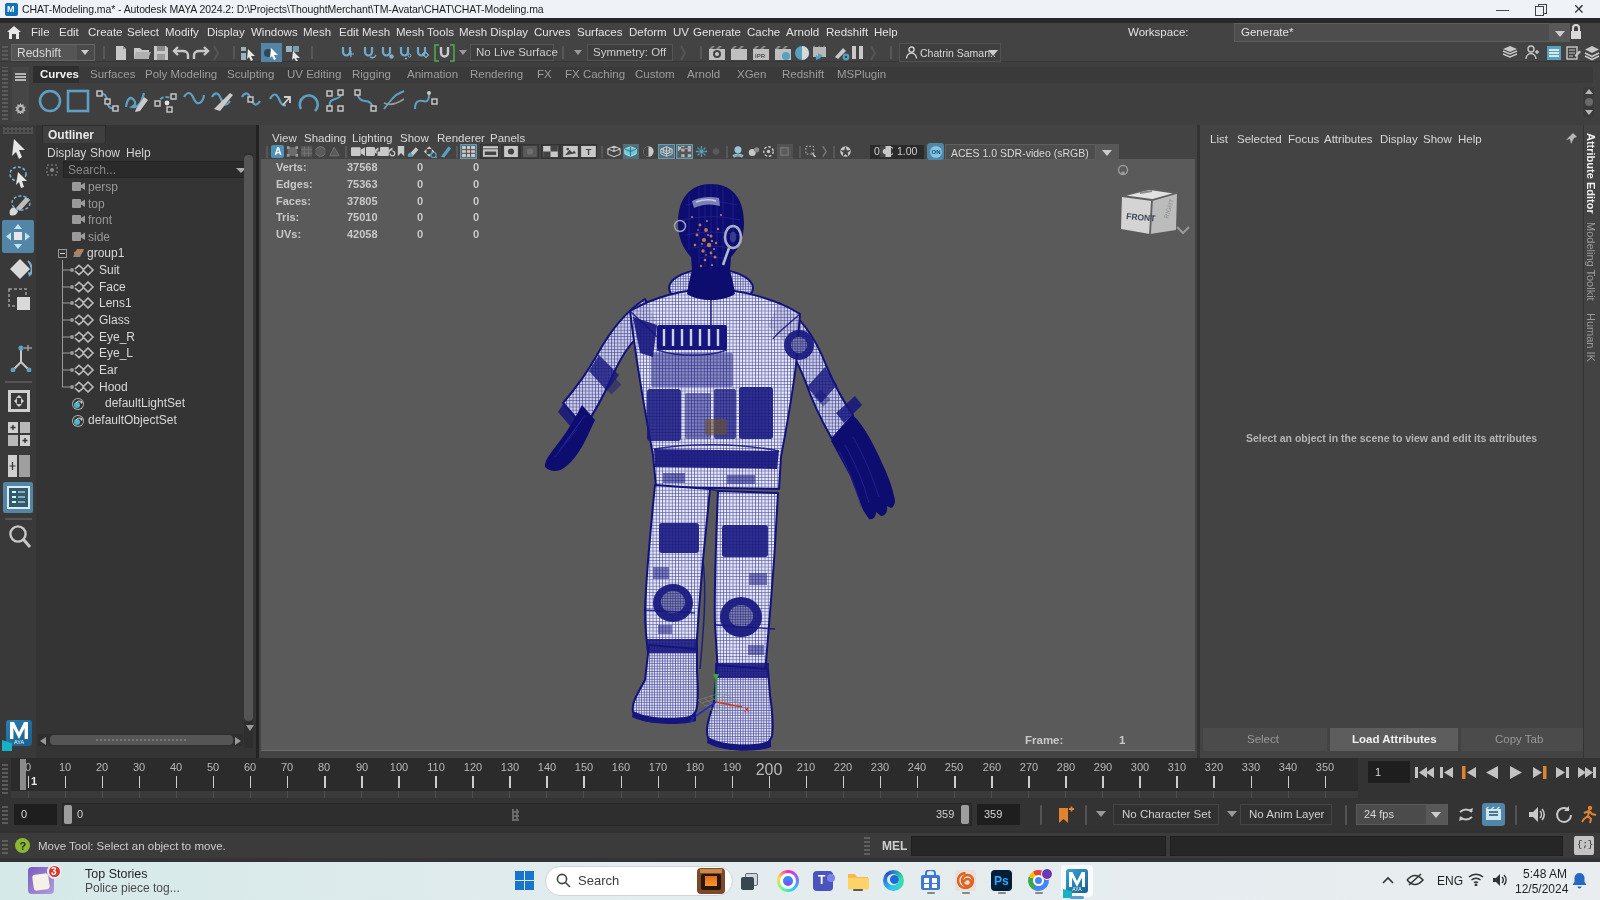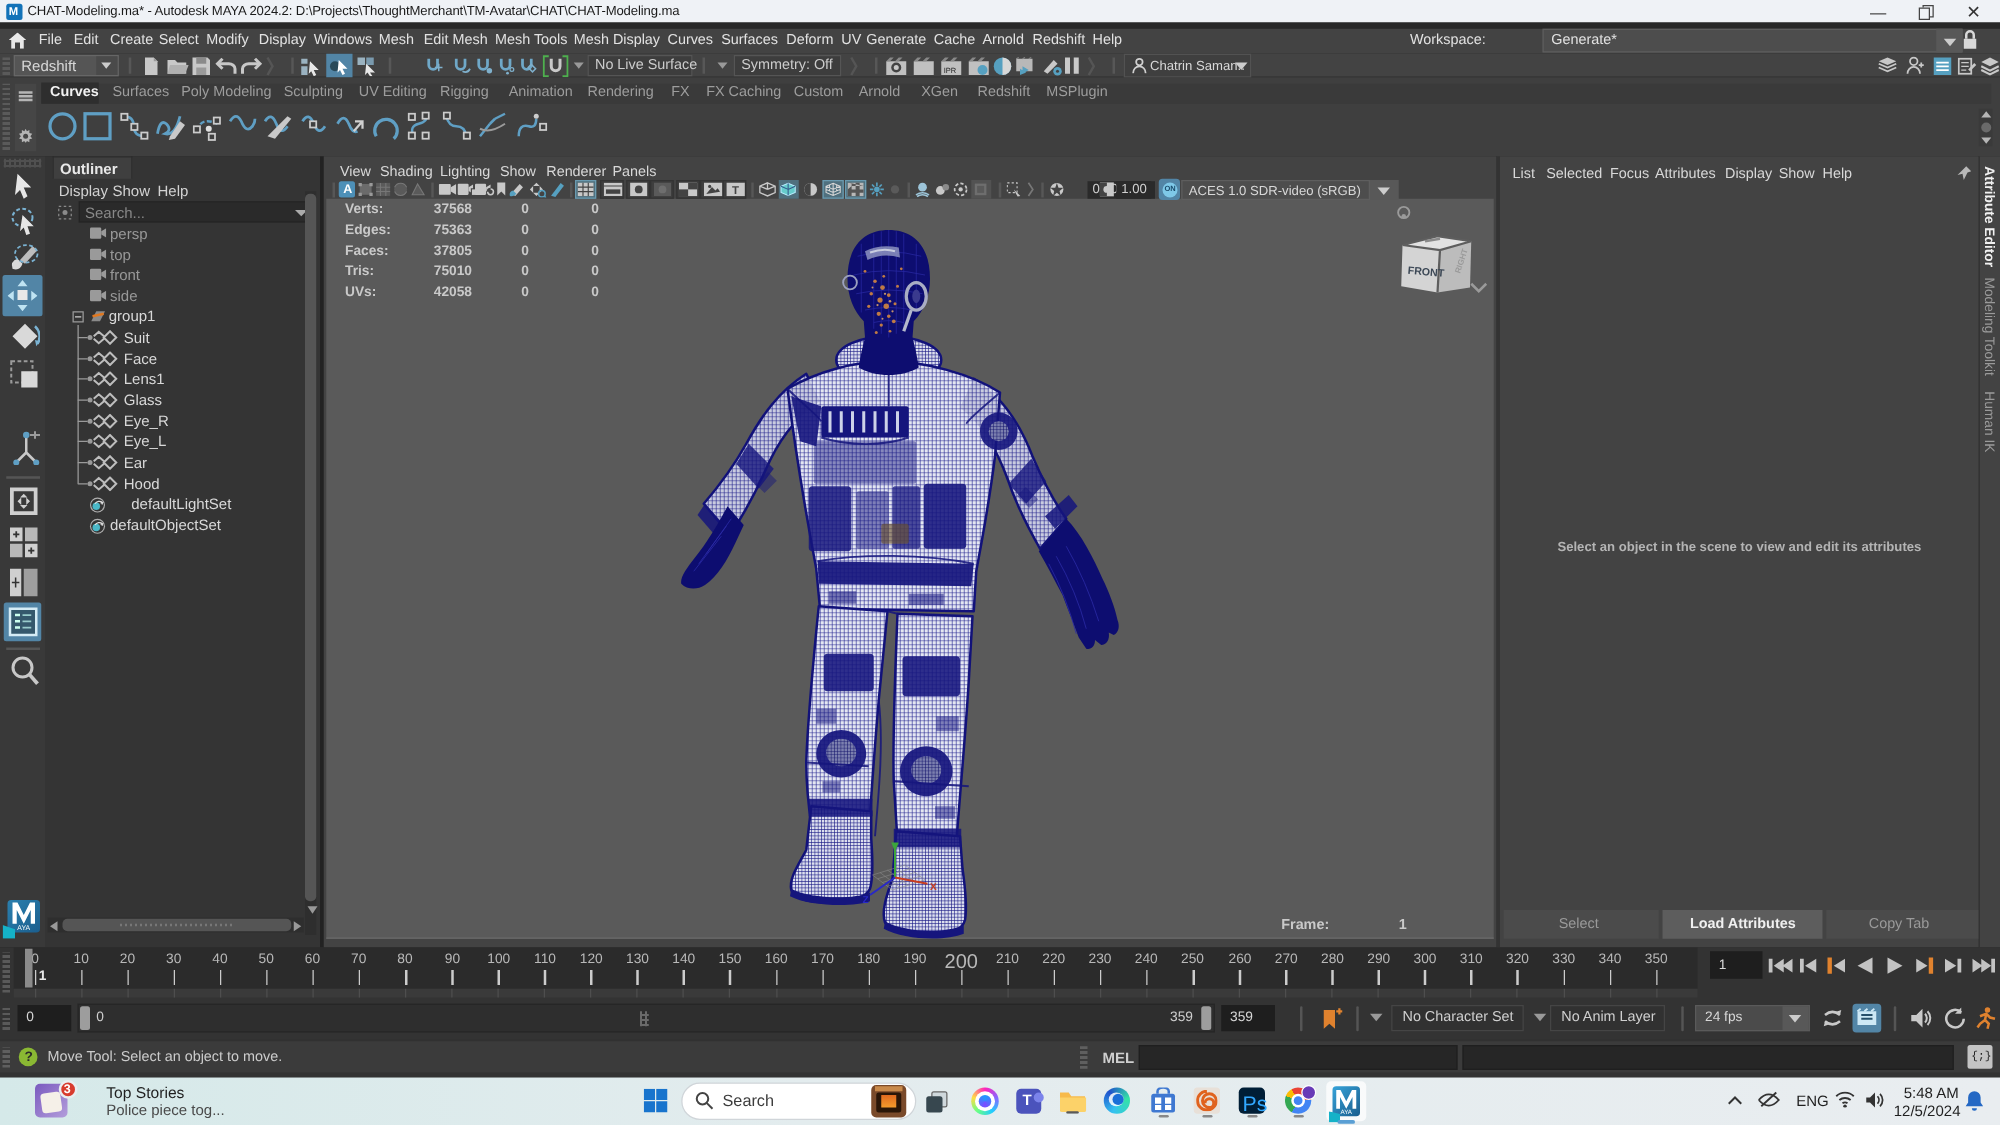--- a/index.html
+++ b/index.html
@@ -1221,21 +1221,21 @@
       </svg>
     <rect class="abs" style="left:927px;top:30px;width:8px;height:2px;background:#888;border-radius:1px;"></rect>
 
     <div class="abs" style="left:955px;top:8px;width:21px;height:21px;background:#e8e0d8;border-radius:3px;"></div>
     <svg class="abs" style="left:957px;top:10px;" width="17" height="17" viewBox="0 0 17 17">
         <path d="M8.5 1 a7.5 7.5 0 1 0 7.5 7.5 a5.5 5.5 0 1 0 -5.5 5.5 a3.5 3.5 0 1 0 -3.5 -3.5" fill="none" stroke="#e0621e" stroke-width="2.4"></path>
       </svg>
     <rect class="abs" style="left:962px;top:30px;width:8px;height:2px;background:#888;border-radius:1px;"></rect>
 
     <div class="abs" style="left:991px;top:8px;width:21px;height:21px;background:#001e36;border-radius:4px;"></div>
-    <span class="t" style="left:994px;top:12px;font-size:17px;color:#31a8ff;font-weight:normal;">Ps</span>
+    <span class="t" style="left:994px;top:12px;font-size:12px;color:#31a8ff;font-weight:bold;">Ps</span>
     <rect class="abs" style="left:998px;top:30px;width:8px;height:2px;background:#888;border-radius:1px;"></rect>
 
     <div class="abs" style="left:1028px;top:8px;width:21px;height:21px;border-radius:50%;background:conic-gradient(#ea4335 0 33%, #4285f4 33% 66%, #34a853 66% 89%, #fbbc05 89%);transform:rotate(-30deg);"></div>
     <div class="abs" style="left:1033px;top:13px;width:11px;height:11px;border-radius:50%;background:#fff;"></div>
     <div class="abs" style="left:1035px;top:15px;width:7px;height:7px;border-radius:50%;background:#4285f4;"></div>
     <div class="abs" style="left:1041px;top:6px;width:12px;height:12px;border-radius:50%;background:#683ab7;border:1.5px solid #fff;"></div>
     <rect class="abs" style="left:1035px;top:30px;width:8px;height:2px;background:#888;border-radius:1px;"></rect>
 
     <div class="abs" style="left:1061px;top:3px;width:32px;height:32px;background:rgba(255,255,255,.75);border-radius:4px;"></div>
     <div class="abs" style="left:1066px;top:7px;width:22px;height:24px;background:linear-gradient(135deg,#36a3d9,#1b5e8e);border-radius:3px;"></div>

